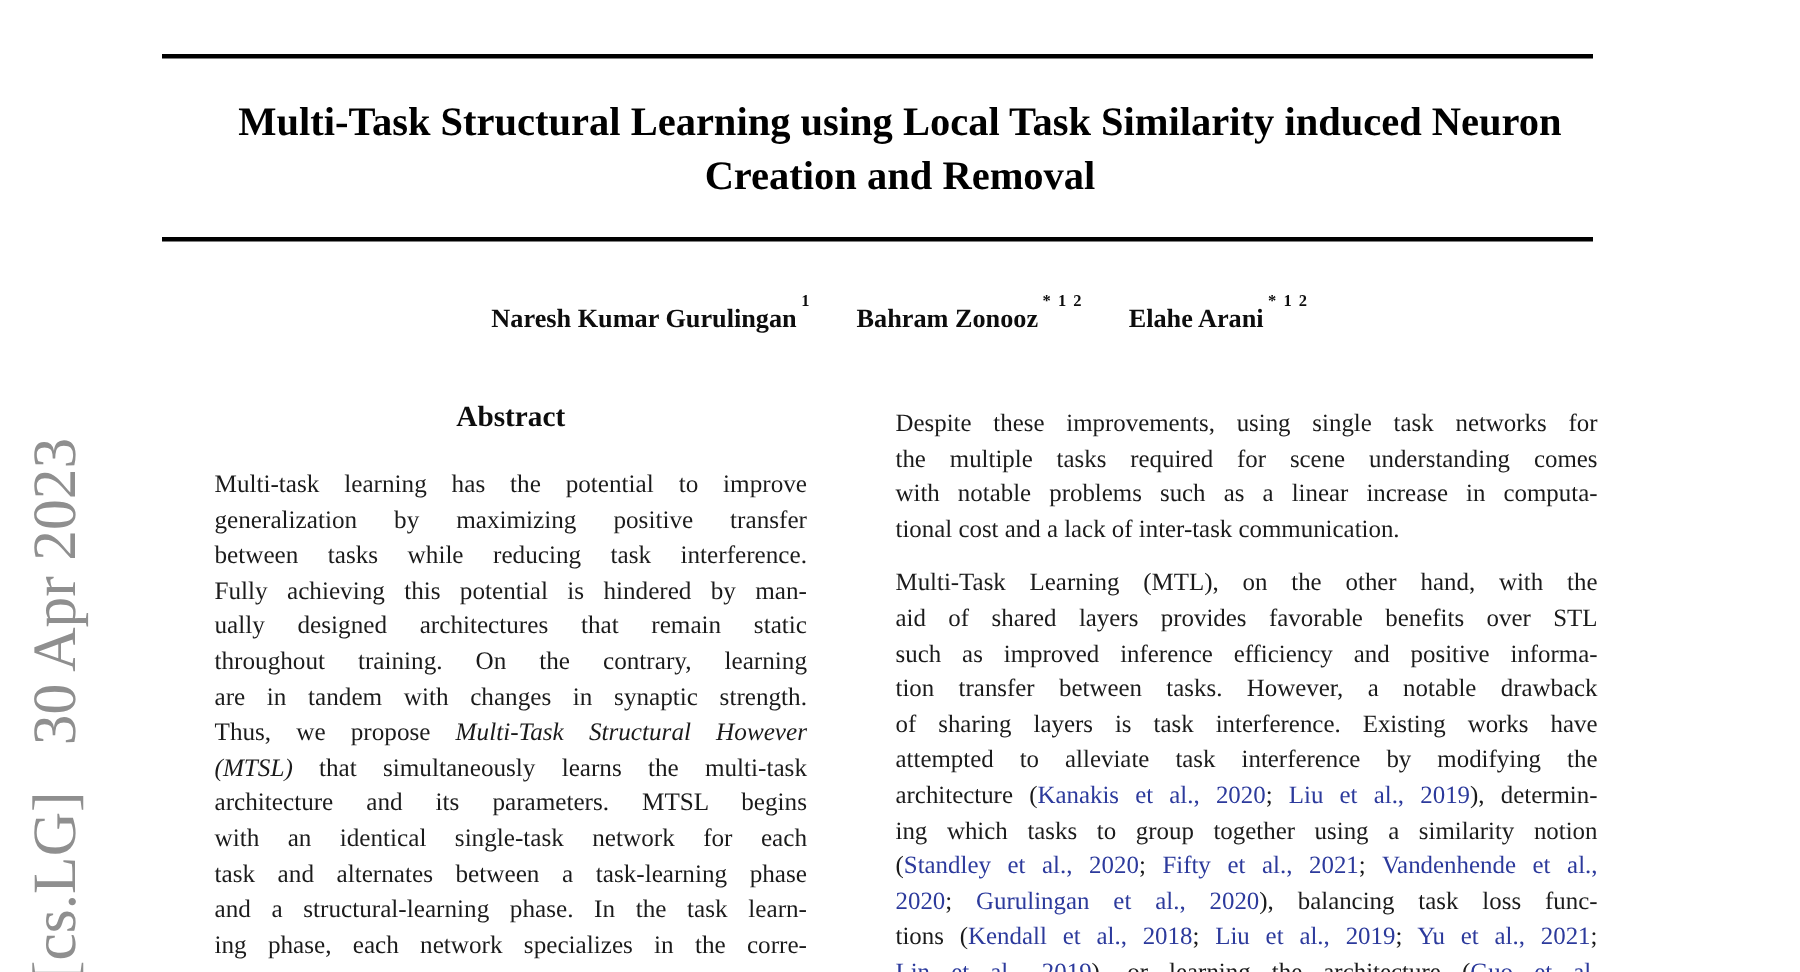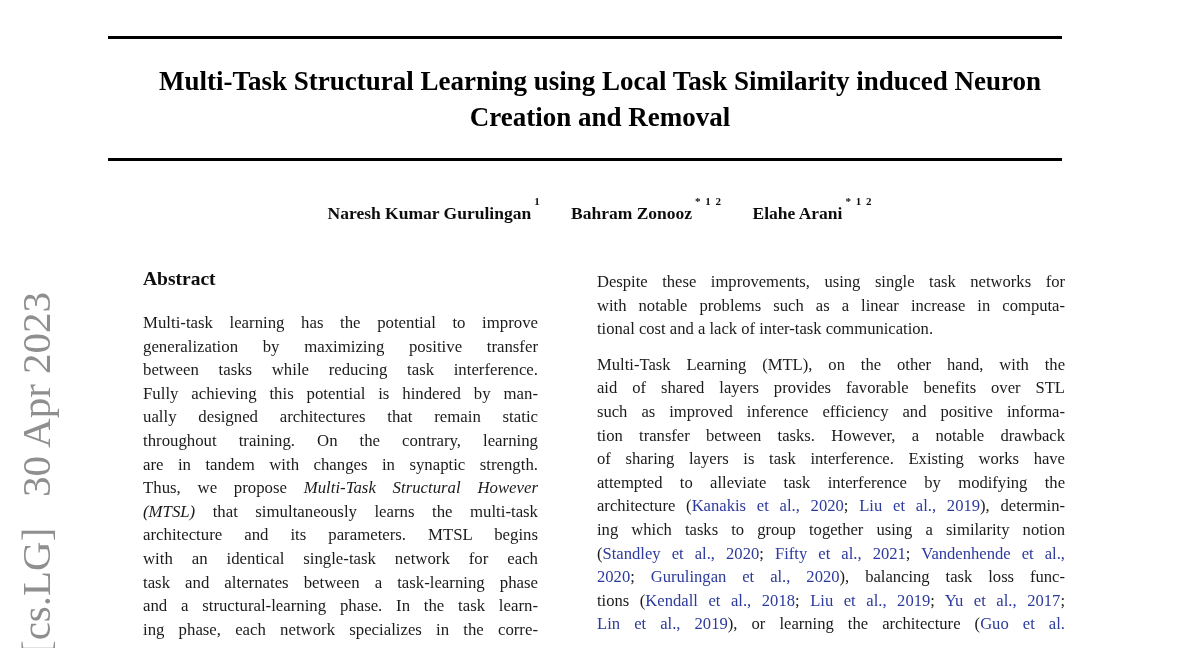--- a/index.html
+++ b/index.html
@@ -17,21 +17,21 @@
   .authors{
     position:absolute;left:0;top:202px;width:1200px;text-align:center;
     font-size:17.5px;font-weight:700;color:#0d0d0d;
   }
   .author{margin:0 13px;white-space:nowrap;}
   .asup{
     font-size:11px;font-weight:700;position:relative;top:-7px;
     margin-left:3px;letter-spacing:1px;
   }
   .abs-heading{
-    position:absolute;left:143px;top:268px;width:395px;text-align:left;
+    position:absolute;left:143px;top:268px;width:395px;text-align:center;
     font-size:19.5px;font-weight:700;color:#0d0d0d;
   }
   .col{position:absolute;font-size:16.8px;color:#1b1b1b;}
   .col-left{left:143px;top:311px;width:395px;}
   .col-right{left:597px;top:270px;width:468px;font-size:16.6px;}
   .para{margin:0 0 12px 0;}
   .tline{
     text-align:justify;text-align-last:justify;
     height:23.6px;line-height:23.6px;white-space:nowrap;overflow:visible;
   }
@@ -82,32 +82,33 @@
       <div class="tline">architecture and its parameters.  MTSL begins</div>
       <div class="tline">with an identical single-task network for each</div>
       <div class="tline">task and alternates between a task-learning phase</div>
       <div class="tline">and a structural-learning phase. In the task learn-</div>
       <div class="tline">ing phase, each network specializes in the corre-</div>
     </div>
 
   <div class="col col-right" id="right-col">
       <div class="para">
         <div class="tline">Despite these improvements, using single task networks for</div>
+        <div class="tline">the multiple tasks required for scene understanding comes</div>
         <div class="tline">with notable problems such as a linear increase in computa-</div>
         <div class="tline pend">tional cost and a lack of inter-task communication.</div>
       </div>
       <div class="para">
         <div class="tline">Multi-Task Learning (MTL), on the other hand, with the</div>
         <div class="tline">aid of shared layers provides favorable benefits over STL</div>
         <div class="tline">such as improved inference efficiency and positive informa-</div>
         <div class="tline">tion transfer between tasks. However, a notable drawback</div>
         <div class="tline">of sharing layers is task interference. Existing works have</div>
         <div class="tline">attempted to alleviate task interference by modifying the</div>
         <div class="tline">architecture (<span class="cite">Kanakis et al., 2020</span>; <span class="cite">Liu et al., 2019</span>), determin-</div>
         <div class="tline">ing which tasks to group together using a similarity notion</div>
         <div class="tline">(<span class="cite">Standley et al., 2020</span>; <span class="cite">Fifty et al., 2021</span>; <span class="cite">Vandenhende et al.,</span></div>
         <div class="tline"><span class="cite">2020</span>; <span class="cite">Gurulingan et al., 2020</span>), balancing task loss func-</div>
-        <div class="tline">tions (<span class="cite">Kendall et al., 2018</span>; <span class="cite">Liu et al., 2019</span>; <span class="cite">Yu et al., 2017</span>;</div>
+        <div class="tline">tions (<span class="cite">Kendall et al., 2018</span>; <span class="cite">Liu et al., 2019</span>; <span class="cite">Yu et al., 2021</span>;</div>
         <div class="tline"><span class="cite">Lin et al., 2019</span>), or learning the architecture (<span class="cite">Guo et al.</span></div>
       </div>
     </div>
 
 </div>
 
 </body></html>

